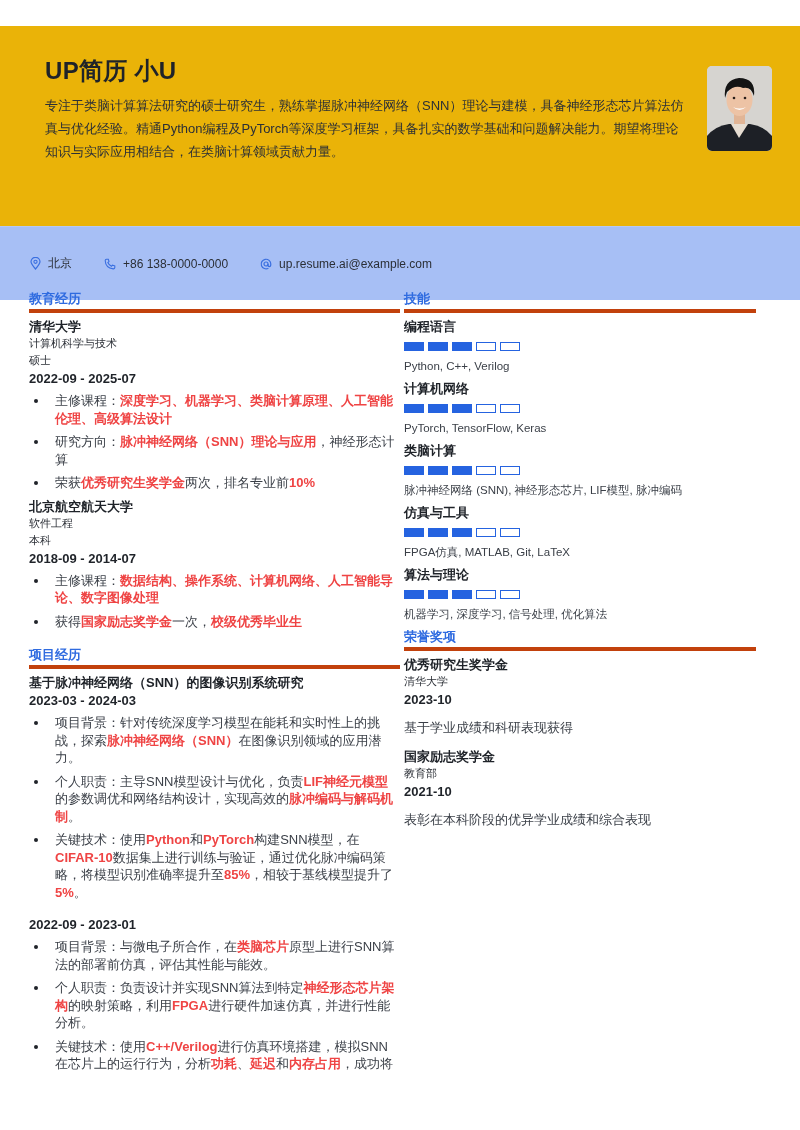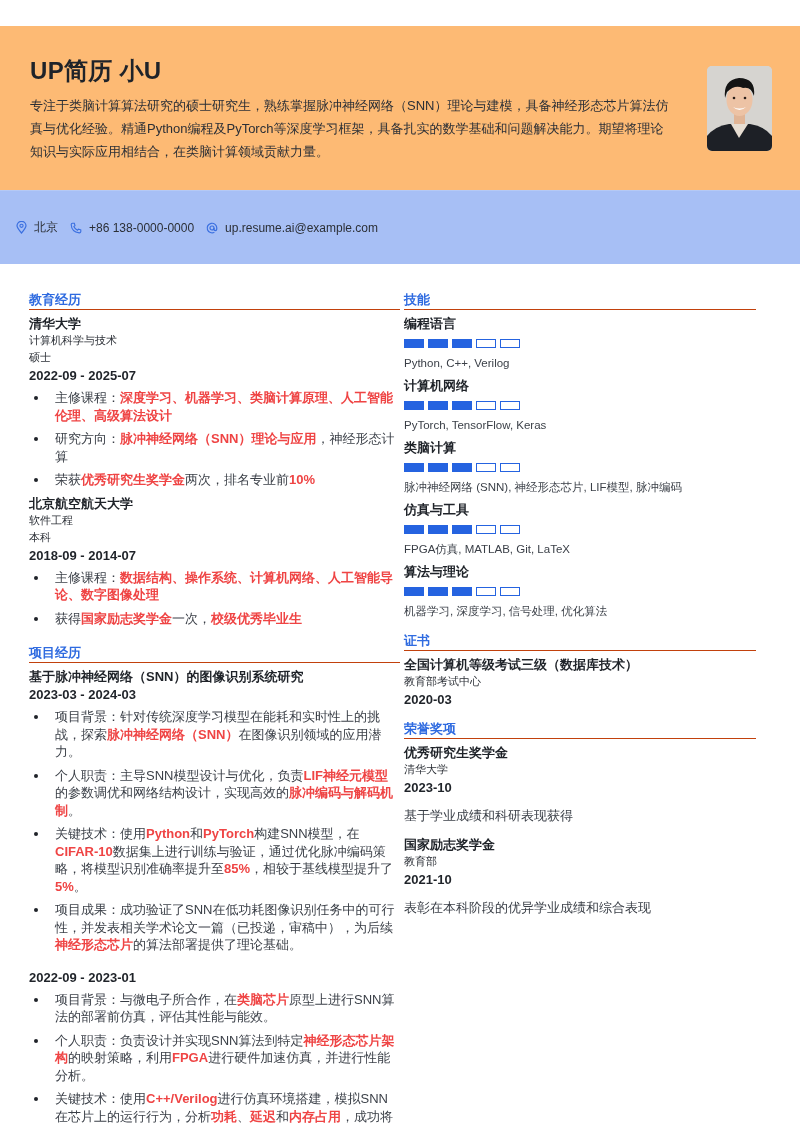--- a/index.html
+++ b/index.html
@@ -1,33 +1,33 @@
 <!DOCTYPE html>
 <html><head>
 <meta charset="utf-8">
 <style>
   * { box-sizing: border-box; margin: 0; padding: 0; }
   html, body { width: 800px; height: 1130px; overflow: hidden; background: #ffffff; }
   body { font-family: "Liberation Sans", "DejaVu Sans", sans-serif; color: #1f2329; position: relative; }
 
   .top-gap { height: 26px; background: #ffffff; }
-  .hero { position: relative; height: 164px; background: #fdba74; padding: 28px 30px 0 30px; }
+  .hero { position: relative; height: 200px; background: #eab308; padding: 28px 30px 0 45px; }
   .hero-name { font-size: 24px; font-weight: bold; color: #1f2329; line-height: 34px; letter-spacing: 0.3px; }
   .hero-summary { margin-top: 6px; width: 645px; font-size: 13px; line-height: 23px; color: #2b2f36; }
   .avatar { position: absolute; right: 28px; top: 40px; width: 65px; height: 85px; border-radius: 5px; overflow: hidden; background: #d8d6d2; }
 
-  .contact-bar { height: 74px; background: #a7bff5; border-top: 1px solid #b5c9f5; display: flex; align-items: center; padding-left: 16px; font-size: 12px; color: #2b2f36; }
+  .contact-bar { height: 74px; background: #a7bff5; border-top: 1px solid #b5c9f5; display: flex; align-items: center; padding-left: 30px; font-size: 12px; color: #2b2f36; gap: 20px; }
   .contact-item { display: flex; align-items: center; margin-right: 12px; }
   .contact-item svg { margin-right: 7px; }
 
   .content { position: absolute; top: 290px; left: 0; width: 800px; display: flex; }
   .col-left { position: absolute; left: 29px; width: 371px; }
   .col-right { position: absolute; left: 404px; width: 352px; }
 
-  .section-title { font-size: 13px; font-weight: bold; color: #2f6be0; line-height: 19px; border-bottom: 1px solid #c2410c; padding-bottom: 0; margin-bottom: 5px; }
+  .section-title { font-size: 13px; font-weight: bold; color: #2f6be0; line-height: 19px; border-bottom: 4px solid #c2410c; padding-bottom: 0; margin-bottom: 5px; font-family: Liberation Mono, monospace; }
   .item-title { font-size: 13px; font-weight: bold; line-height: 17px; color: #1f2329; }
   .item-sub { font-size: 11px; line-height: 17px; color: #2b2f36; }
   .item-date { font-size: 13px; font-weight: bold; line-height: 19px; color: #1f2329; }
 
   ul.bullets { list-style: none; margin-top: 4px; }
   ul.bullets li { position: relative; padding-left: 26px; font-size: 13px; line-height: 17.5px; color: #3a3f47; margin-bottom: 6px; }
   ul.bullets li::before { content: ""; position: absolute; left: 5px; top: 7px; width: 4px; height: 4px; border-radius: 50%; background: #1f2329; }
   ul.bullets li b { color: #ef4444; }
 
   .edu-block { margin-bottom: 6px; }
@@ -122,21 +122,20 @@
     <div style="margin-top:16px;">
       <h2 class="section-title">项目经历</h2>
 
       <div class="proj-block">
         <div class="item-title">基于脉冲神经网络（SNN）的图像识别系统研究</div>
         <div class="item-date">2023-03 - 2024-03</div>
         <ul class="bullets">
             <li>项目背景：针对传统深度学习模型在能耗和实时性上的挑战，探索<b>脉冲神经网络（SNN）</b>在图像识别领域的应用潜力。</li>
             <li>个人职责：主导SNN模型设计与优化，负责<b>LIF神经元模型</b>的参数调优和网络结构设计，实现高效的<b>脉冲编码与解码机制</b>。</li>
             <li>关键技术：使用<b>Python</b>和<b>PyTorch</b>构建SNN模型，在<b>CIFAR-10</b>数据集上进行训练与验证，通过优化脉冲编码策略，将模型识别准确率提升至<b>85%</b>，相较于基线模型提升了<b>5%</b>。</li>
-            <li>项目成果：成功验证了SNN在低功耗图像识别任务中的可行性，并发表相关学术论文一篇（已投递，审稿中），为后续<b>神经形态芯片</b>的算法部署提供了理论基础。</li>
           </ul>
       </div>
 
       <div class="proj-block" style="margin-top:14px;">
         <div class="item-date">2022-09 - 2023-01</div>
         <ul class="bullets">
             <li>项目背景：与微电子所合作，在<b>类脑芯片</b>原型上进行SNN算法的部署前仿真，评估其性能与能效。</li>
             <li>个人职责：负责设计并实现SNN算法到特定<b>神经形态芯片架构</b>的映射策略，利用<b>FPGA</b>进行硬件加速仿真，并进行性能分析。</li>
             <li>关键技术：使用<b>C++/Verilog</b>进行仿真环境搭建，模拟SNN在芯片上的运行行为，分析<b>功耗</b>、<b>延迟</b>和<b>内存占用</b>，成功将</li>
           </ul>
@@ -199,28 +198,20 @@
               <span class="seg"></span>
               <span class="seg"></span>
               <span class="seg empty"></span>
               <span class="seg empty"></span>
             </div>
           <div class="skill-desc">机器学习, 深度学习, 信号处理, 优化算法</div>
         </div>
       </div>
     </div>
 
-    <div style="margin-top:12px;">
-      <h2 class="section-title">证书</h2>
-      <div class="cert-block">
-        <div class="item-title">全国计算机等级考试三级（数据库技术）</div>
-        <div class="item-sub">教育部考试中心</div>
-        <div class="item-date">2020-03</div>
-      </div>
-    </div>
 
     <div style="margin-top:4px;">
       <h2 class="section-title">荣誉奖项</h2>
       <div>
         <div class="item-title">优秀研究生奖学金</div>
         <div class="item-sub">清华大学</div>
         <div class="item-date">2023-10</div>
         <div class="honor-desc">基于学业成绩和科研表现获得</div>
       </div>
       <div>

